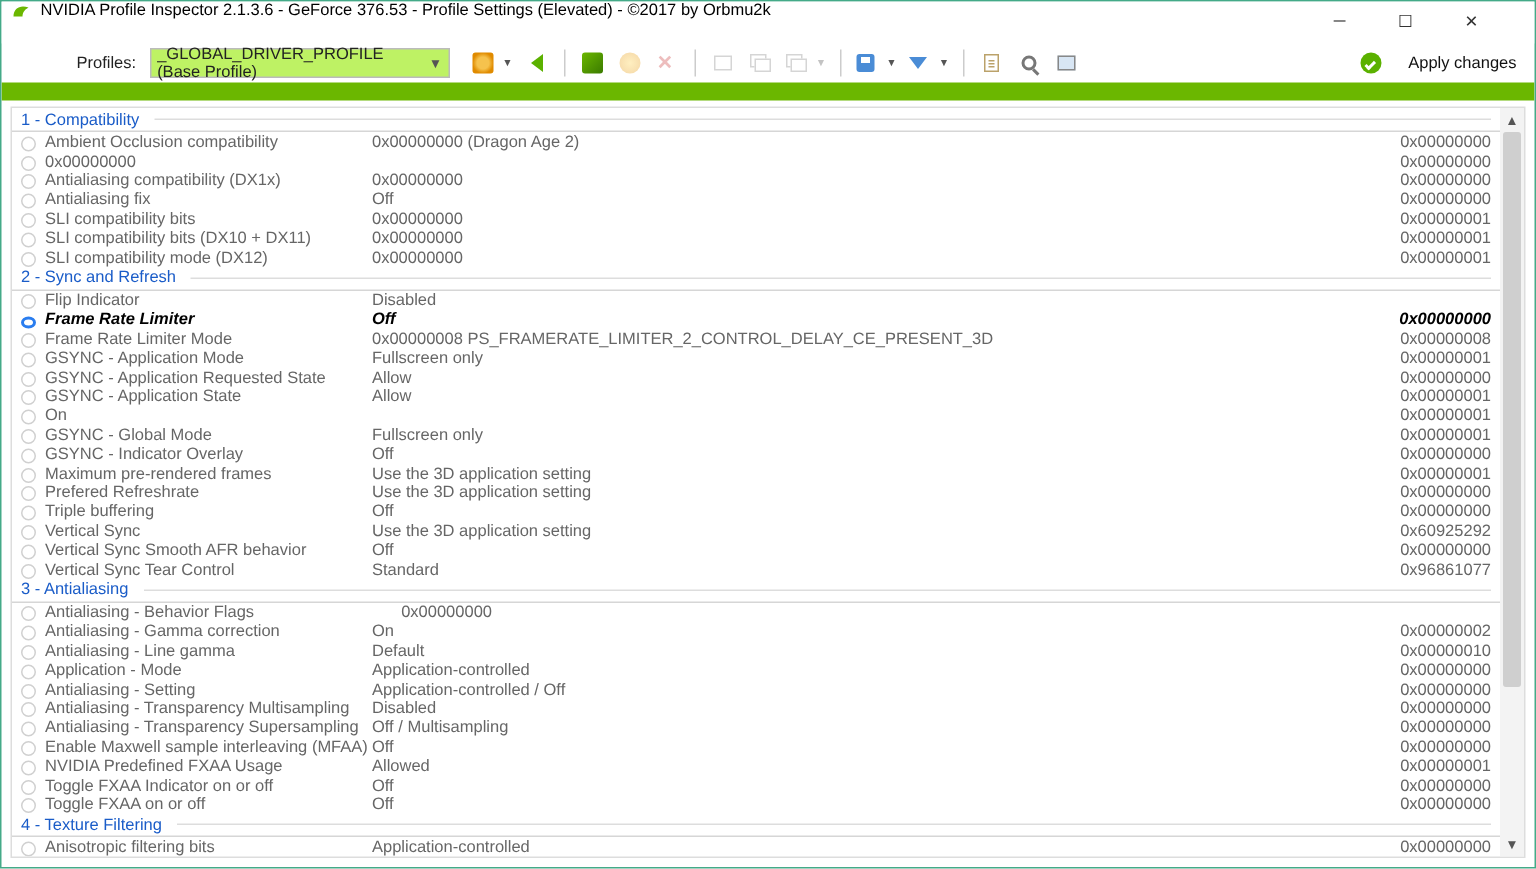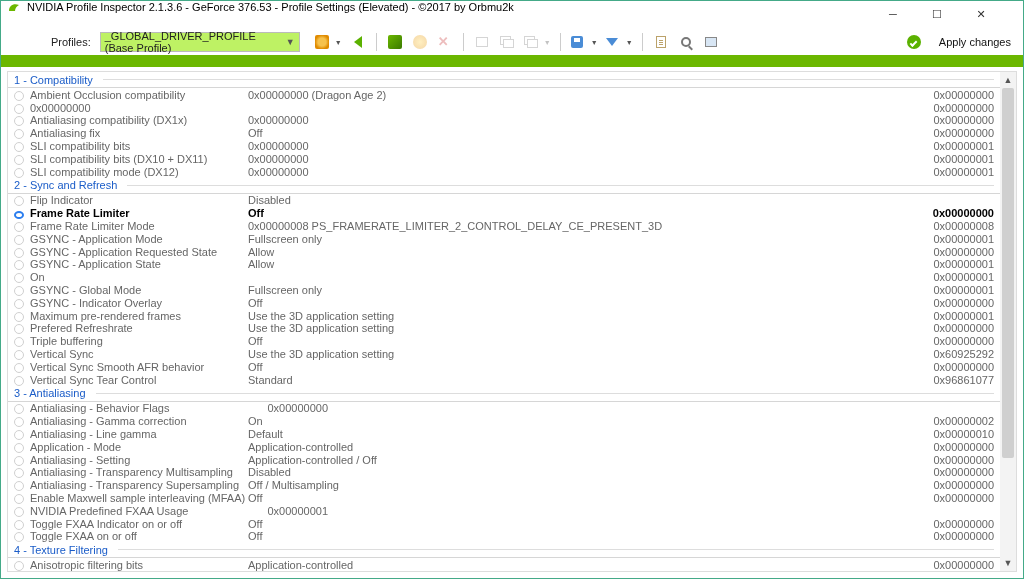--- a/index.html
+++ b/index.html
@@ -27,21 +27,21 @@
   .grid-scroll { position:absolute; left:0; top:0; right:16px; bottom:0; overflow:hidden;}
   .scrollbar { position:absolute; right:0; top:0; bottom:0; width:16px; background:#f3f3f3;}
   .scroll-arrow { position:absolute; left:0; width:16px; height:16px; display:flex; align-items:center; justify-content:center; color:#555; font-size:9px;}
   .scroll-arrow.up{top:0;} .scroll-arrow.down{bottom:0;}
   .scroll-thumb { position:absolute; left:2px; top:16px; width:12px; height:370px; background:#cfcfcf; border-radius:2px;}
   .section-header { height:16px; display:flex; align-items:center; padding:0 6px; border-bottom:1px solid #d6d6d6;}
   .section-header .txt { color:#1a5cc8; font-weight:normal;}
   .section-header .line { flex:1; height:1px; background:#ddd; margin-left:10px;}
   .row { height:12.8px; display:flex; align-items:flex-end; padding:0 6px; color:#666;}
   .row .dot { width:10px; height:10px; border-radius:50%; border:1px solid #d0d0d0; margin-right:6px; background:#fff; flex:0 0 10px;}
-  .row.selected { font-weight:bold; color:#000;}
+  .row.selected { font-weight:bold; color:#000;font-style:italic;}
   .row.selected .dot { border:2px solid #2a7def; width:8px; height:8px;}
   .row .name { flex:0 0 218px; white-space:nowrap; overflow:hidden;}
   .row .val  { flex:1; white-space:nowrap; overflow:hidden;}
   .row .hex  { flex:0 0 80px; text-align:right; white-space:nowrap;}
   
   .ico { width:14px;height:14px; display:inline-block;}
   .i-home{background:radial-gradient(circle,#f6c24d 40%,#e08b00 70%);border-radius:2px;}
   .i-back{width:0;height:0;border-top:6px solid transparent;border-bottom:6px solid transparent;border-right:8px solid #5bb100;}
   .i-nv  {background:linear-gradient(135deg,#6bb700,#3a7a00);border-radius:2px;}
   .i-sun {background:radial-gradient(circle,#ffd24d,#e08b00);border-radius:50%;}
@@ -321,20 +321,21 @@
       </div>
       <div class="row">
         <span class="dot"></span>
         <span class="name">Enable Maxwell sample interleaving (MFAA)</span>
         <span class="val">Off</span>
         <span class="hex">0x00000000</span>
       </div>
       <div class="row">
         <span class="dot"></span>
         <span class="name">NVIDIA Predefined FXAA Usage</span>
+        <span class="val">Allowed</span>
         <span class="hex">0x00000001</span>
       </div>
       <div class="row">
         <span class="dot"></span>
         <span class="name">Toggle FXAA Indicator on or off</span>
         <span class="val">Off</span>
         <span class="hex">0x00000000</span>
       </div>
       <div class="row">
         <span class="dot"></span>

